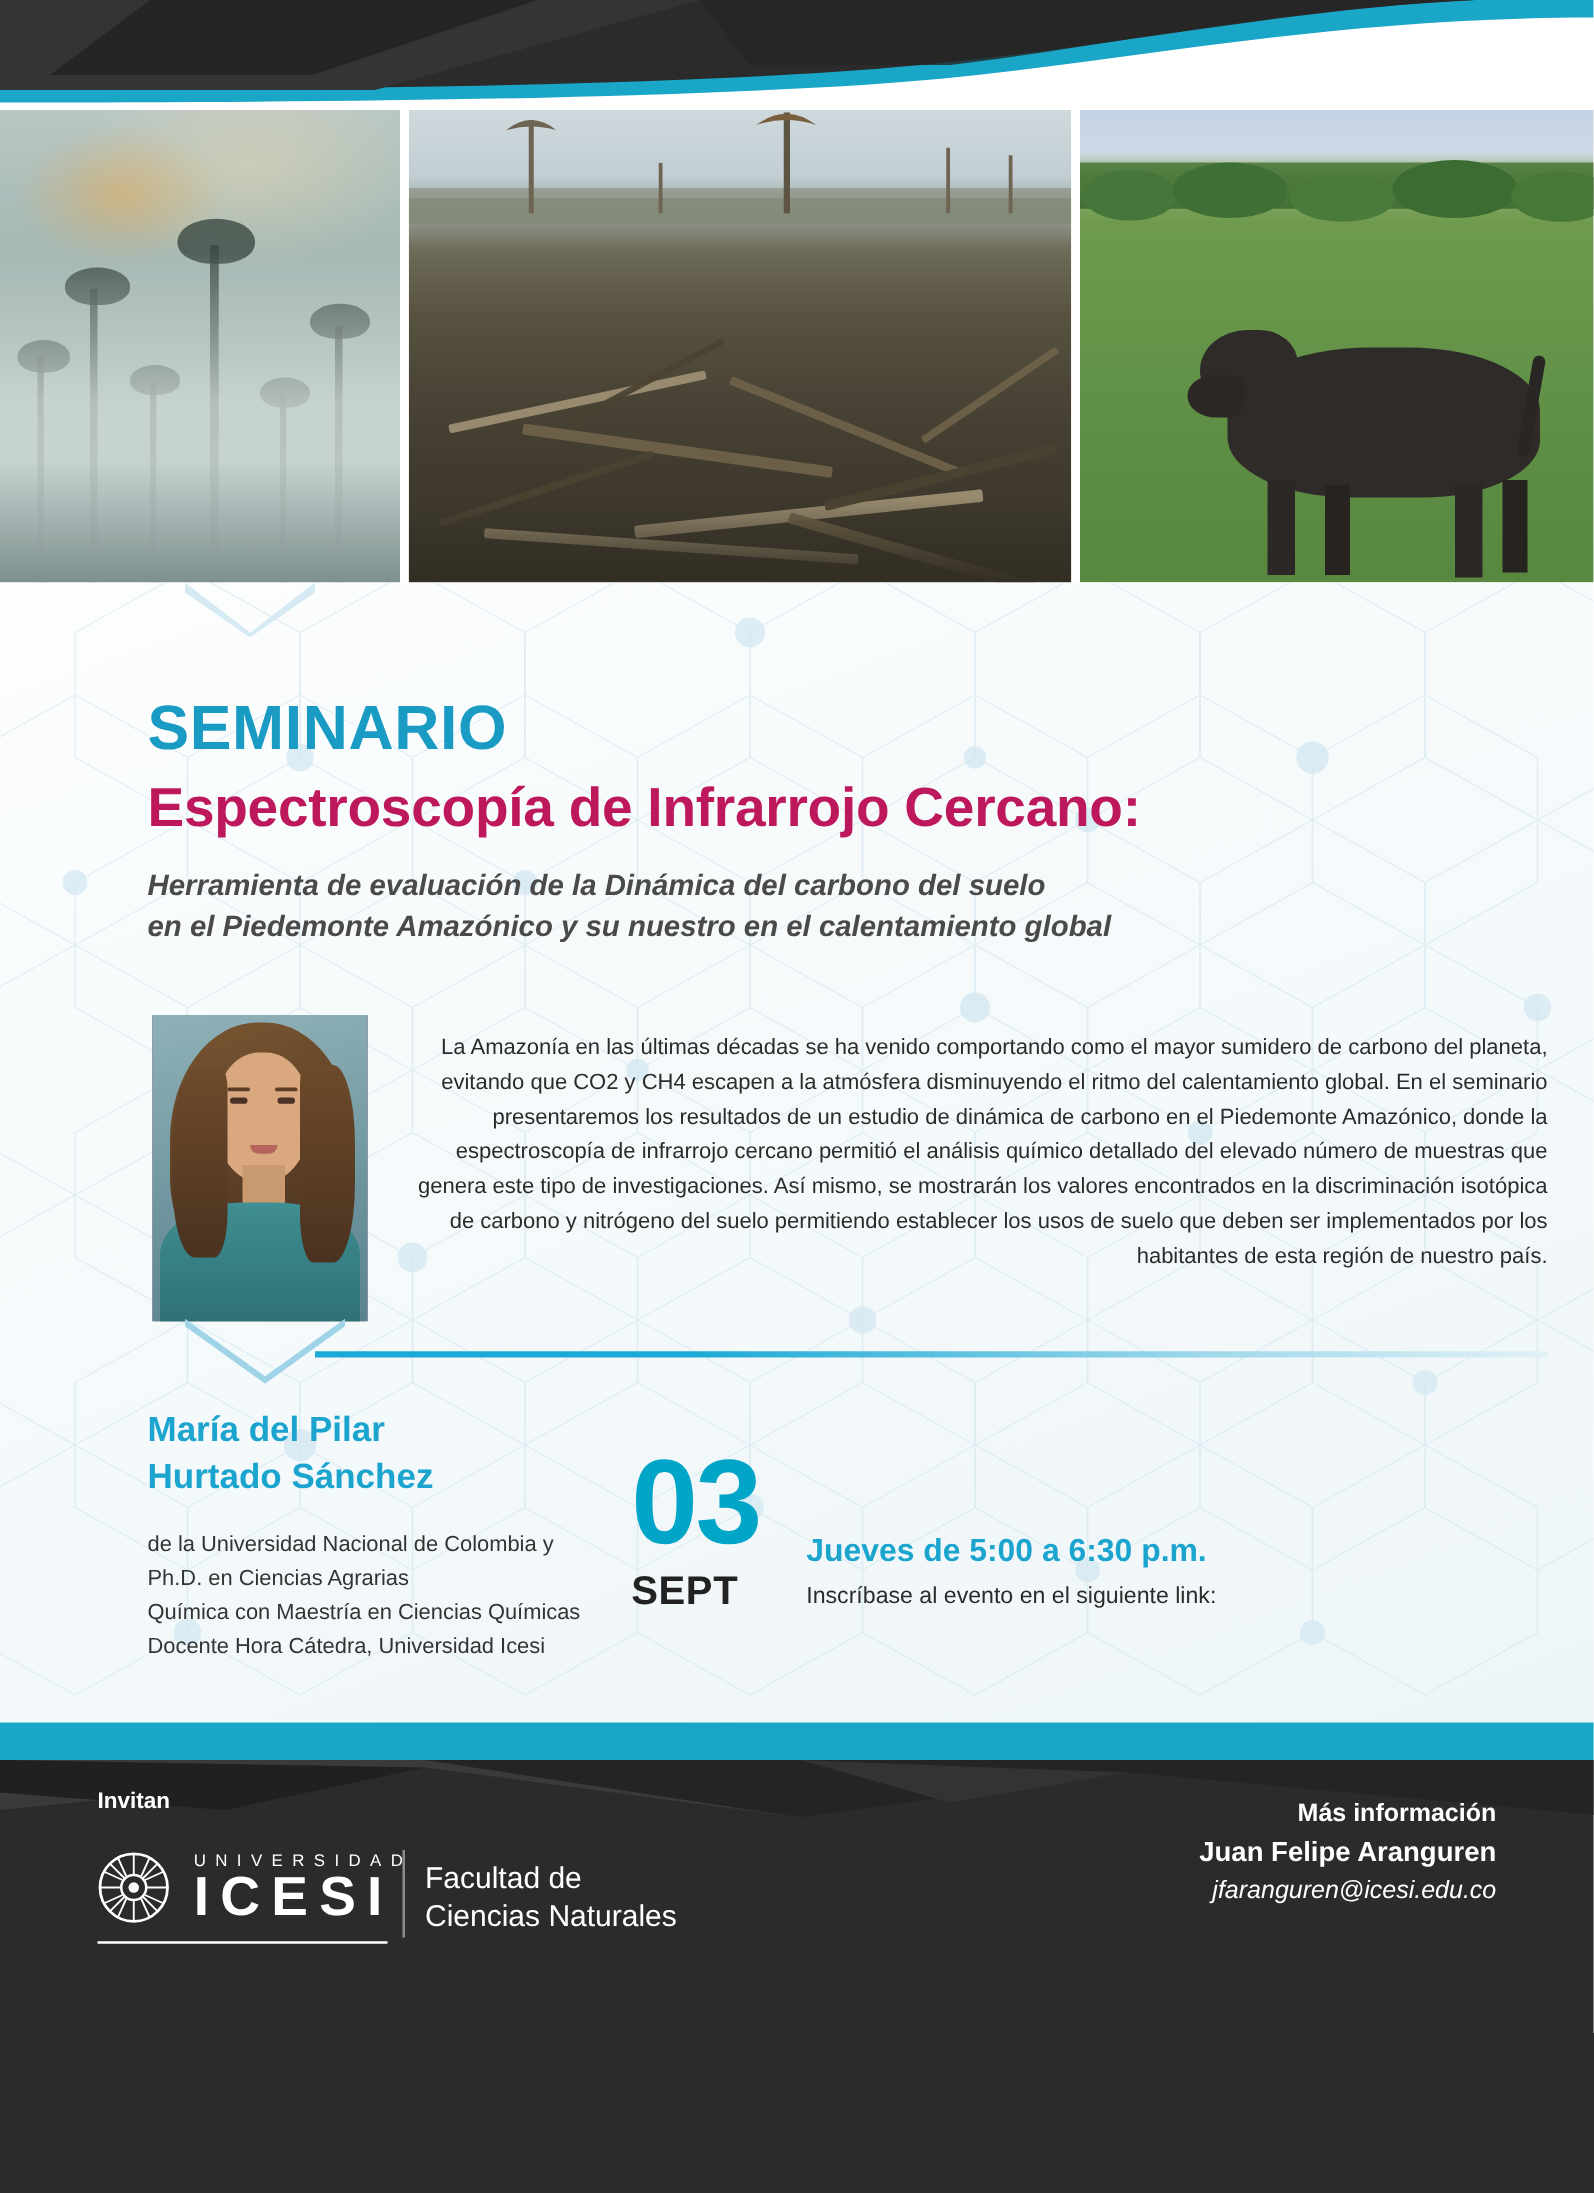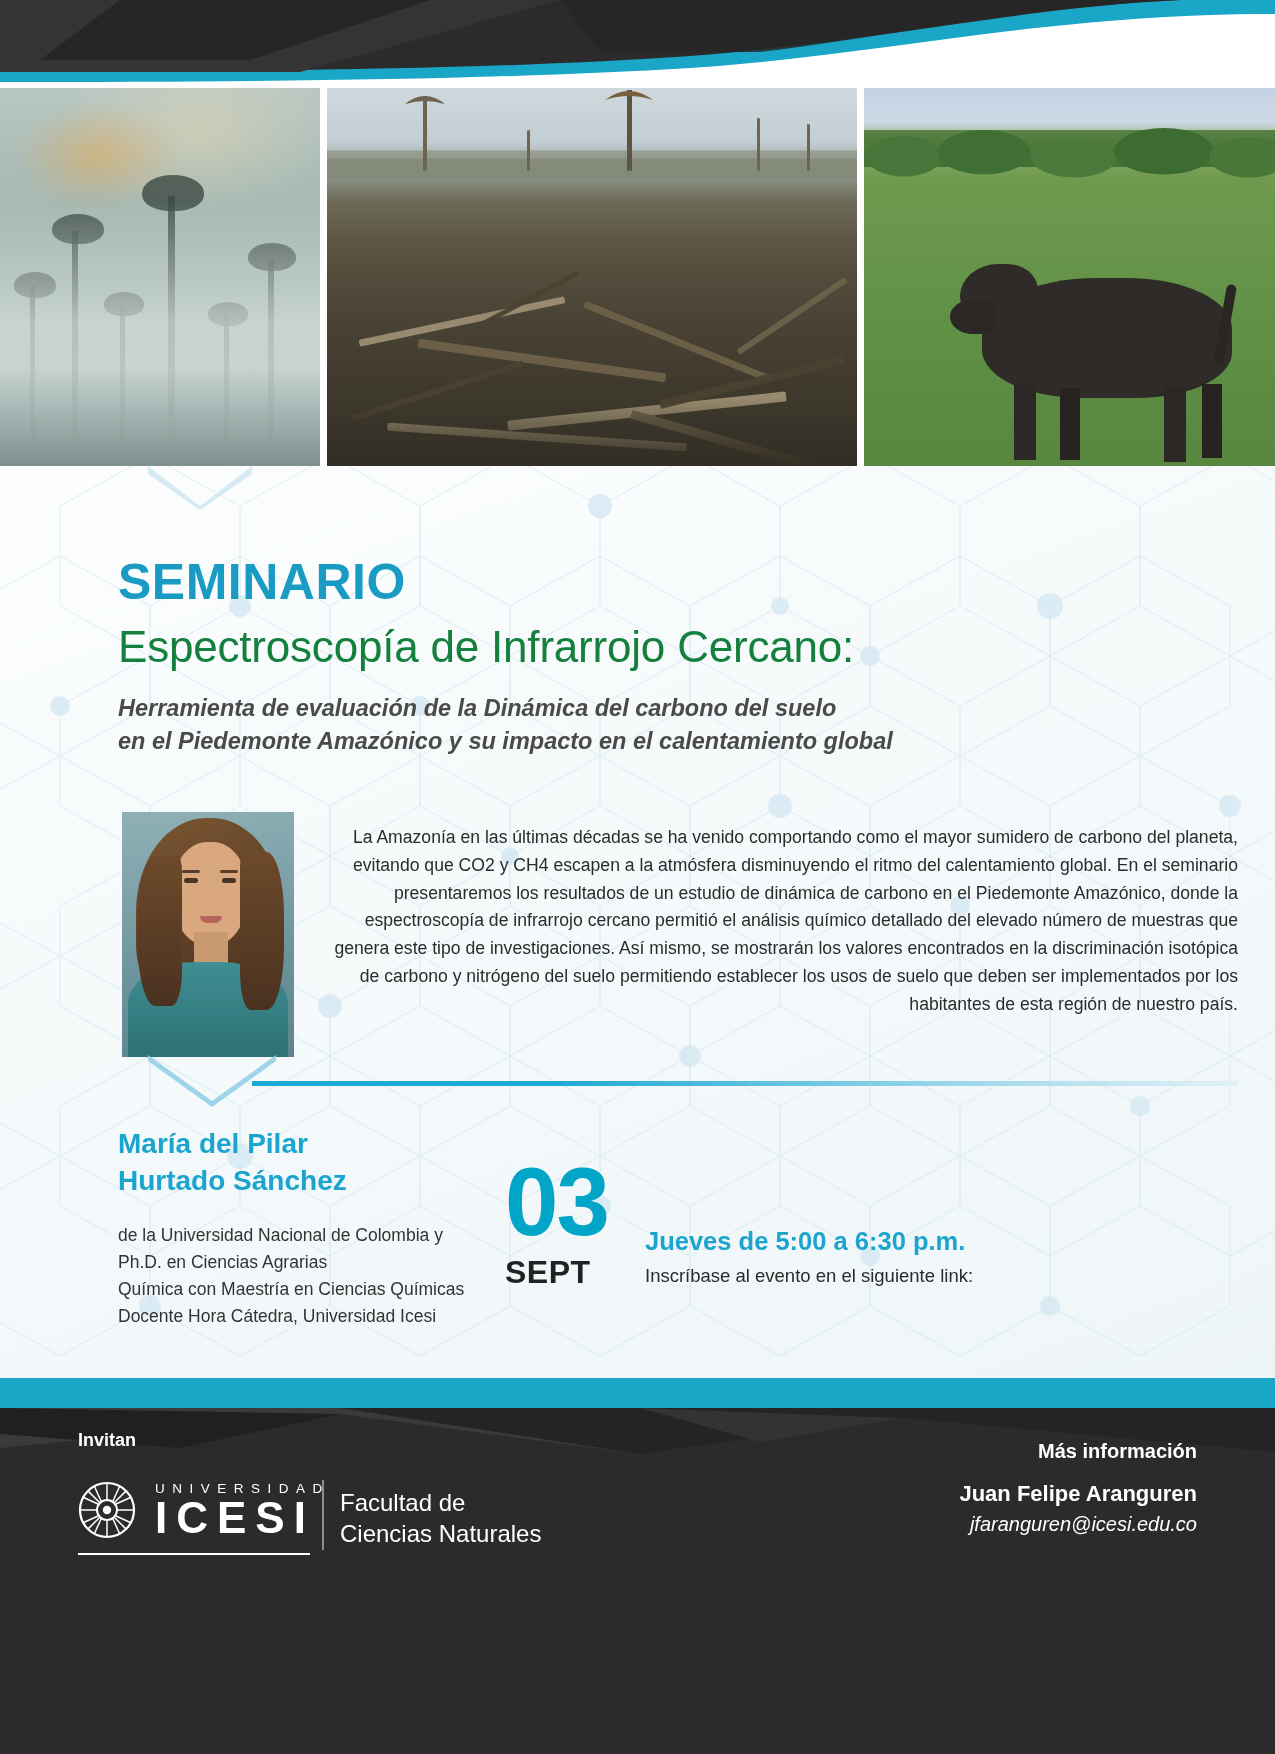--- a/index.html
+++ b/index.html
@@ -97,22 +97,22 @@
   }
 
   
   .seminario {
     position:absolute; left:118px; top:553px;
     font-size:50px; font-weight:bold; letter-spacing:.5px;
     color:#199BC4;
   }
   .title-main {
     position:absolute; left:118px; top:622px;
-    font-size:44px; font-weight:normal; letter-spacing:-.2px;
-    color:#15803d;
+    font-size:44px; font-weight:bold; letter-spacing:-.2px;
+    color:#be185d;
     white-space:nowrap;
   }
   .subtitle {
     position:absolute; left:118px; top:692px;
     font-size:23.5px; font-style:italic; font-weight:bold;
     color:#4a4a4a; line-height:1.42;
     white-space:nowrap;
   }
 
   
@@ -205,21 +205,21 @@
   }
   .facultad {
     position:absolute; left:340px; top:1488px;
     font-size:24px; color:#ffffff; line-height:1.28;
   }
 
   .mas-info {
     position:absolute; right:78px; top:1440px; text-align:right;
   }
   .mi-title { font-size:20px; font-weight:bold; color:#ffffff; }
-  .mi-name  { font-size:22px; font-weight:bold; color:#ffffff; margin-top:18px; }
+  .mi-name  { font-size:22px; font-weight:bold; color:#ffffff; margin-top:6px; }
   .mi-mail  { font-size:20px; font-style:italic; color:#ffffff; margin-top:6px; }
 </style>
 </head>
 <body>
 
 <div class="top-band">
   <svg class="top-dark" viewBox="0 0 1275 90" preserveAspectRatio="none">
     <path d="M0,0 H1275 V20 C1050,20 900,62 700,74 C520,85 300,88 0,88 Z" fill="#ffffff"></path>
     <path d="M0,0 H1275 V14 C1040,14 880,56 690,68 C510,79 290,82 0,82 Z" fill="#1AA6C6"></path>
     <path d="M0,0 H1180 C1010,8 860,46 660,58 C500,68 280,72 0,72 Z" fill="#2b2b2b"></path>
@@ -388,21 +388,21 @@
 </div>
 
 <svg class="chev-top" viewBox="0 0 104 44">
   <path d="M0,0 L52,40 L104,0 L104,8 L52,44 L0,8 Z" fill="#d6eaf3"></path>
 </svg>
 
 <div class="seminario">SEMINARIO</div>
 <div class="title-main">Espectroscopía de Infrarrojo Cercano:</div>
 <div class="subtitle">
   <div>Herramienta de evaluación de la Dinámica del carbono del suelo</div>
-  <div>en el Piedemonte Amazónico y su impacto en el calentamiento global</div>
+  <div>en el Piedemonte Amazónico y su nuestro en el calentamiento global</div>
 </div>
 
 <div class="speaker-photo">
   <div class="sp-bg"></div>
 
   <div style="position:absolute;left:14px;top:6px;width:146px;height:196px;
               background:linear-gradient(160deg,#7a5632,#5d4026 55%,#4a3220);
               border-radius:48% 48% 36% 36%;"></div>
 
   <div style="position:absolute;left:50px;top:30px;width:76px;height:104px;

